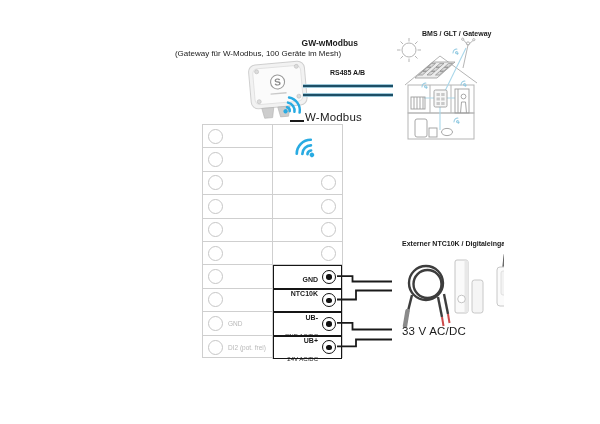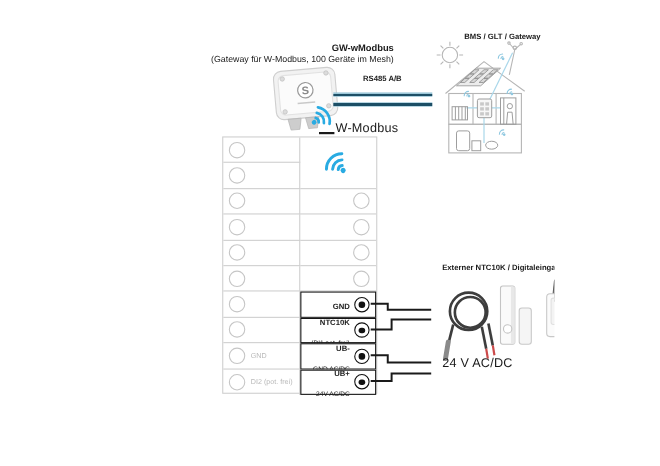--- a/index.html
+++ b/index.html
@@ -13,21 +13,21 @@
   }
   html,body{margin:0;padding:0;background:#fff;}
   .stage{
     position:relative;width:504px;height:424px;background:#fff;overflow:hidden;
     font-family:"Liberation Sans",sans-serif;color:#1a1a1a;border-radius:26px;
   }
   .abs{position:absolute;}
   
   .hdr{left:158px;top:38px;width:200px;text-align:right;line-height:1.25;}
   .hdr .t{font-size:8.5px;font-weight:bold;}
-  .hdr .s{font-size:8px;}
+  .hdr .s{font-size:8px;text-align:center;}
   
   .lbl-bold-sm{font-size:7px;font-weight:bold;white-space:nowrap;}
   .lbl-bold-lg{font-size:11.5px;font-weight:normal;white-space:nowrap;letter-spacing:.2px;}
   
   .busline{width:90px;height:4px;background:linear-gradient(var(--bus-light) 0 25%,var(--bus-dark) 25% 78%,var(--bus-light) 78% 100%);}
   .leader{width:14px;height:2px;background:var(--line-black);}
   
   .tbl{left:202px;top:124px;width:141px;height:234px;border:1px solid var(--grid);box-sizing:border-box;}
   .cell{position:absolute;box-sizing:border-box;display:flex;align-items:center;}
   .lc{left:0;width:70px;height:23.4px;border-right:1px solid var(--grid);border-bottom:1px solid var(--grid);gap:5px;padding-left:5px;}
@@ -320,15 +320,15 @@
 
   <svg class="abs" style="left:492px;top:254px;" width="48" height="56" viewBox="0 0 48 56">
     <g transform="rotate(6 24 12)">
       <rect x="11" y="1" width="24" height="20" rx="1.5" fill="#757575" stroke="#5f5f5f"></rect>
     </g>
     <rect x="5" y="13" width="38" height="39" rx="3" fill="#fbfbfb" stroke="#c8c8c8"></rect>
     <rect x="9" y="17" width="30" height="24" rx="2" fill="#f3f3f3" stroke="#e0e0e0"></rect>
     <polyline points="18,31 24,36 30,30" fill="none" stroke="#aaaaaa" stroke-width="2" stroke-linecap="round"></polyline>
   </svg>
 
-  <div class="abs lbl-bold-lg" style="left:402px;top:325px;">24 V AC/DC</div>
+  <div class="abs lbl-bold-lg" style="left:402px;top:325px;">33 V AC/DC</div>
 
 </div>
 
 </body></html>

